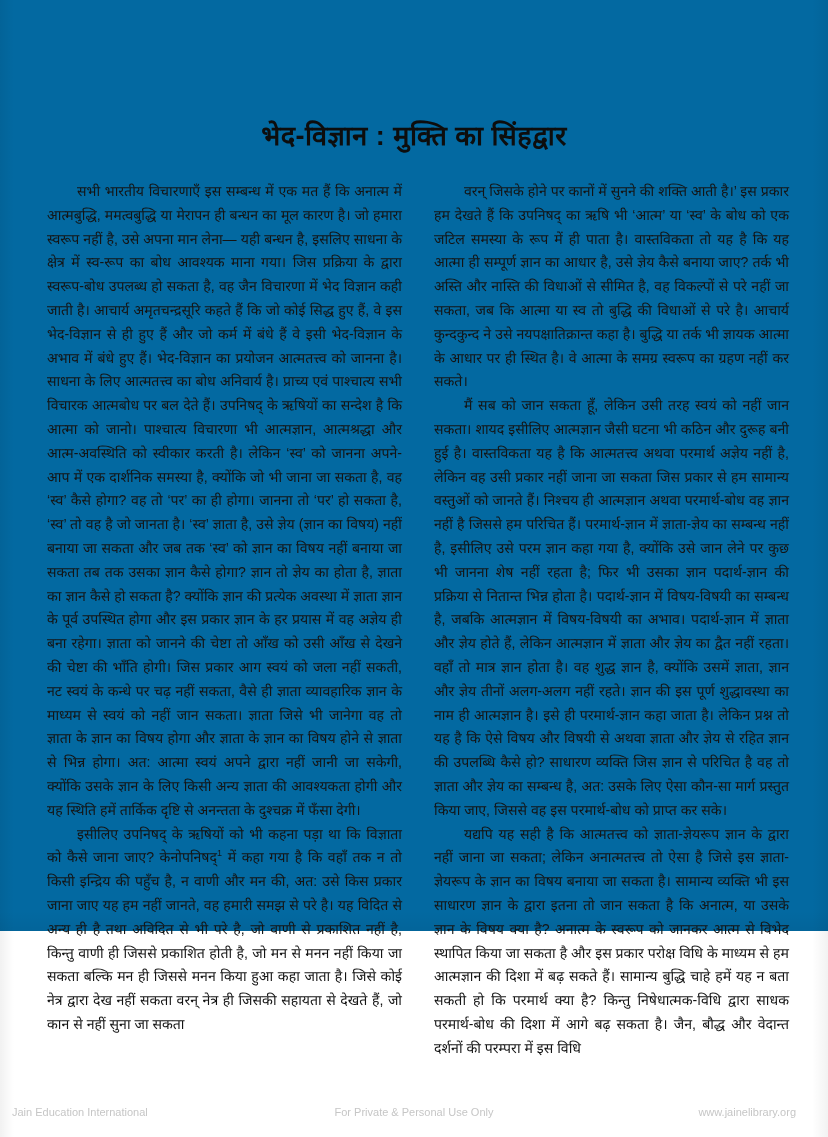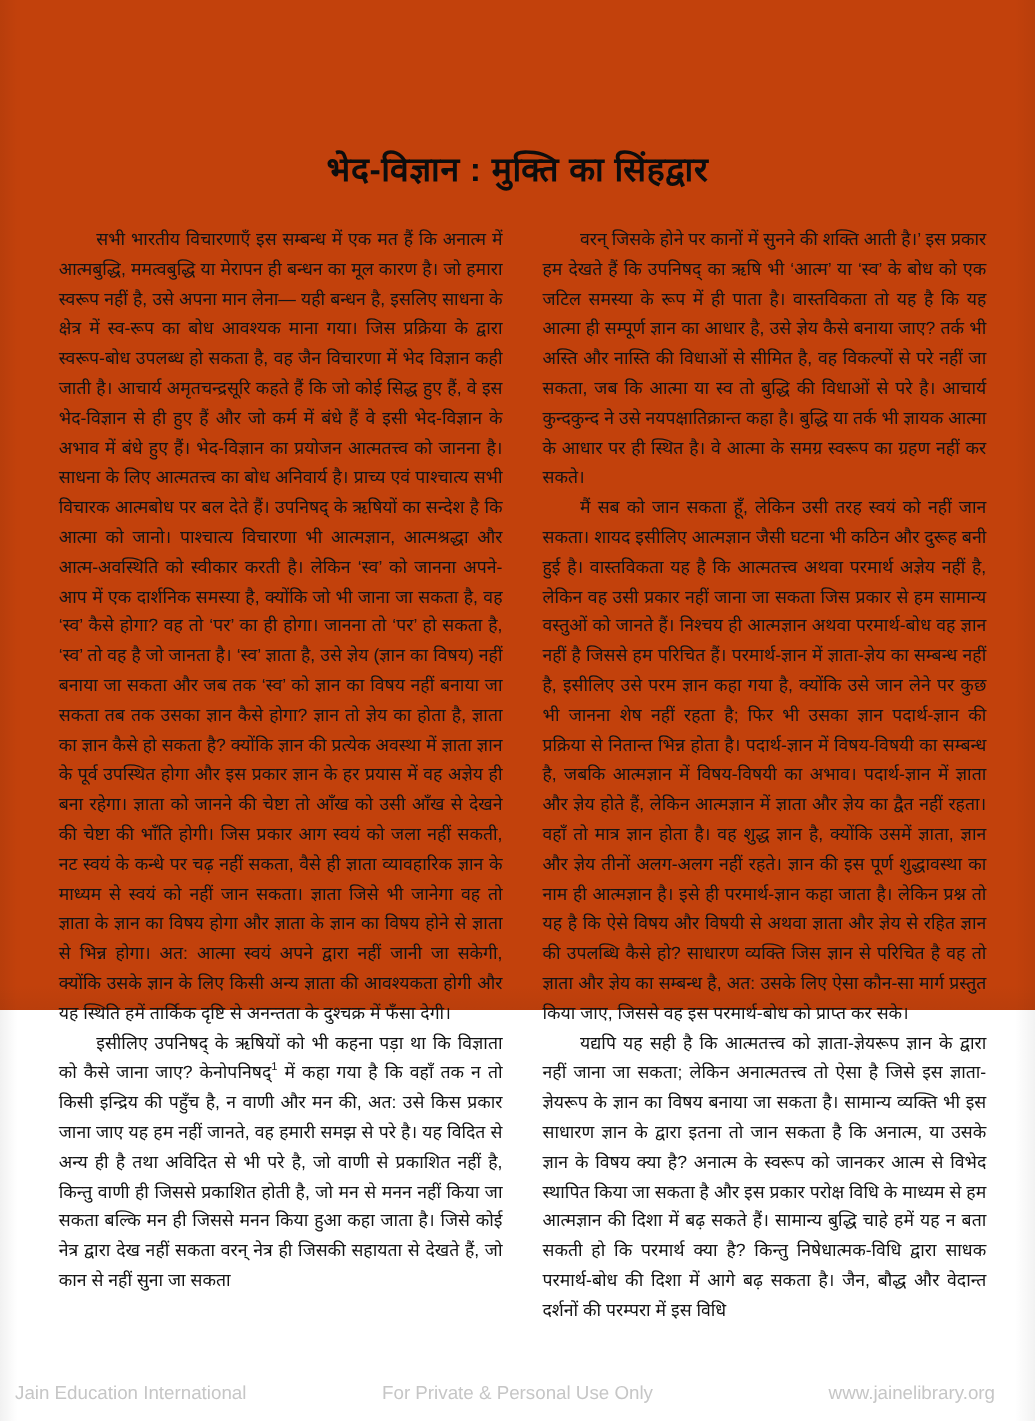--- a/index.html
+++ b/index.html
@@ -15,22 +15,22 @@
     color: #111111;
     overflow: hidden;
     position: relative;
   }
 
   .page {
     position: absolute;
     left: 0;
     top: 0;
     width: 828px;
-    height: 808px;
-    background: #c2410c;
+    height: 931px;
+    background: #0369a1;
     box-sizing: border-box;
   }
 
   
   .scan-edge-left {
     position: absolute;
     left: 0; top: 0;
     width: 14px; height: 1137px;
     background: linear-gradient(to right, rgba(0,0,0,0.055), rgba(0,0,0,0));
     pointer-events: none;
@@ -96,21 +96,21 @@
   }
 
   .footer {
     position: absolute;
     left: 0;
     top: 1106px;
     width: 828px;
     display: flex;
     align-items: center;
     font-family: "Liberation Sans", "DejaVu Sans", sans-serif;
-    font-size: 15px;
+    font-size: 11px;
     color: #c6c6c6;
   }
   .footer-left {
     width: 290px;
     padding-left: 12px;
     text-align: left;
     box-sizing: border-box;
   }
   .footer-center {
     flex: 1;

